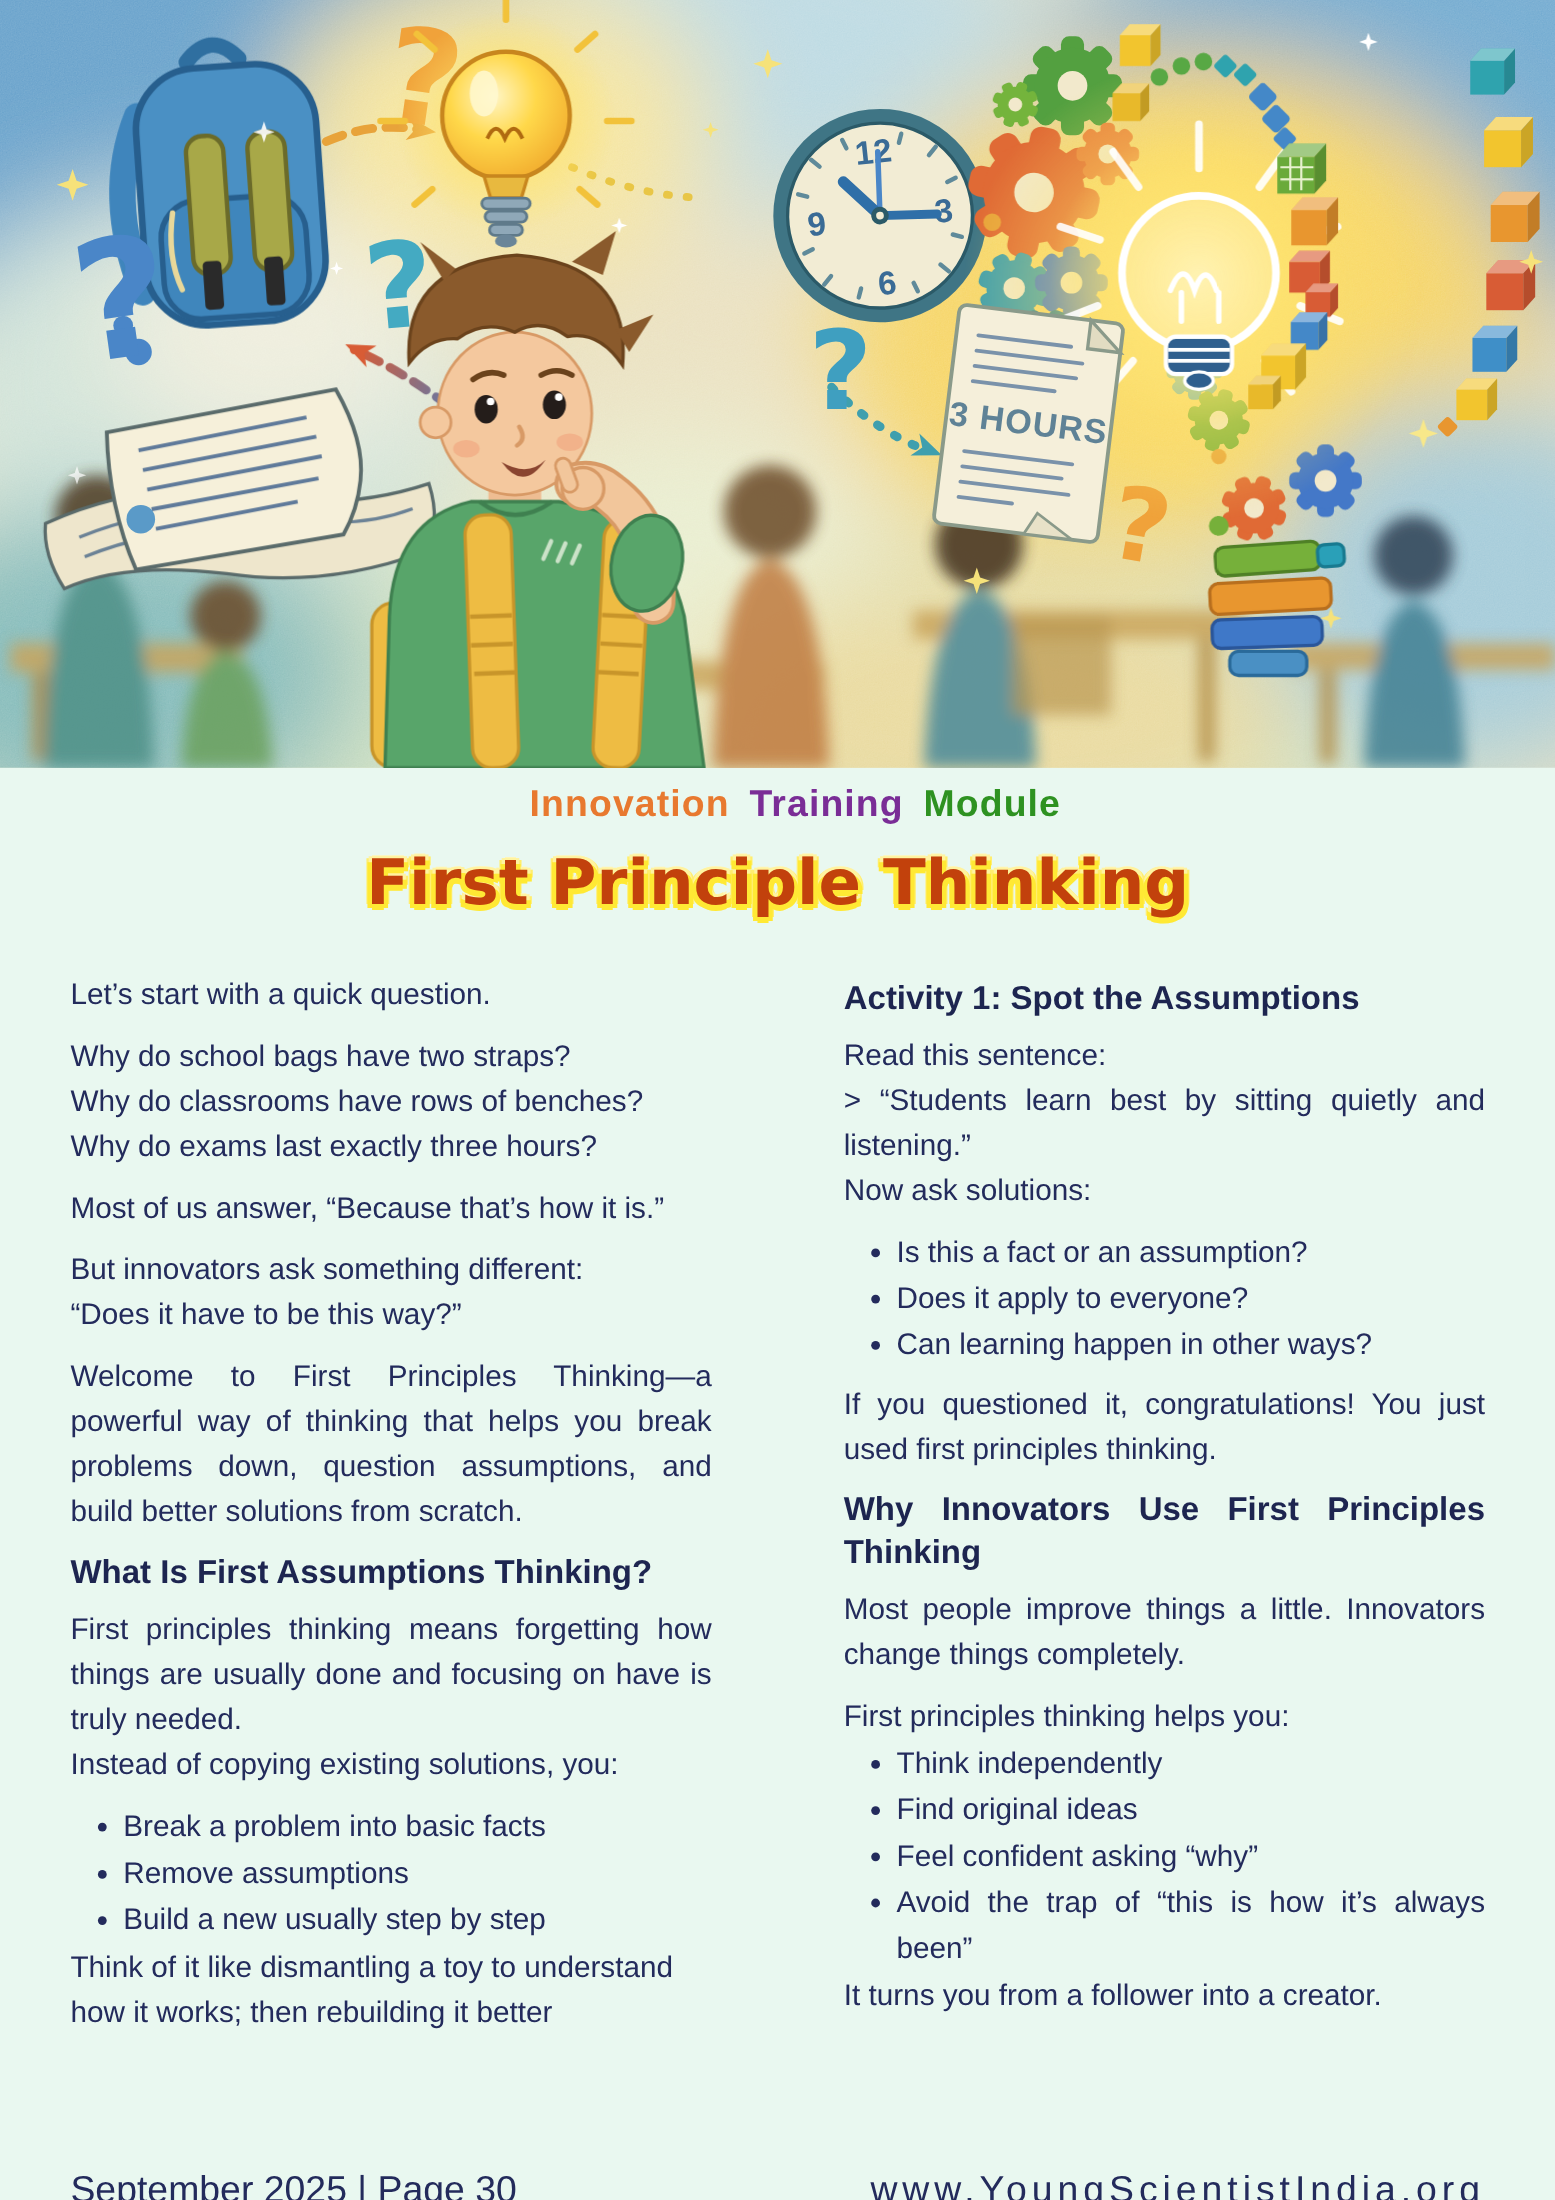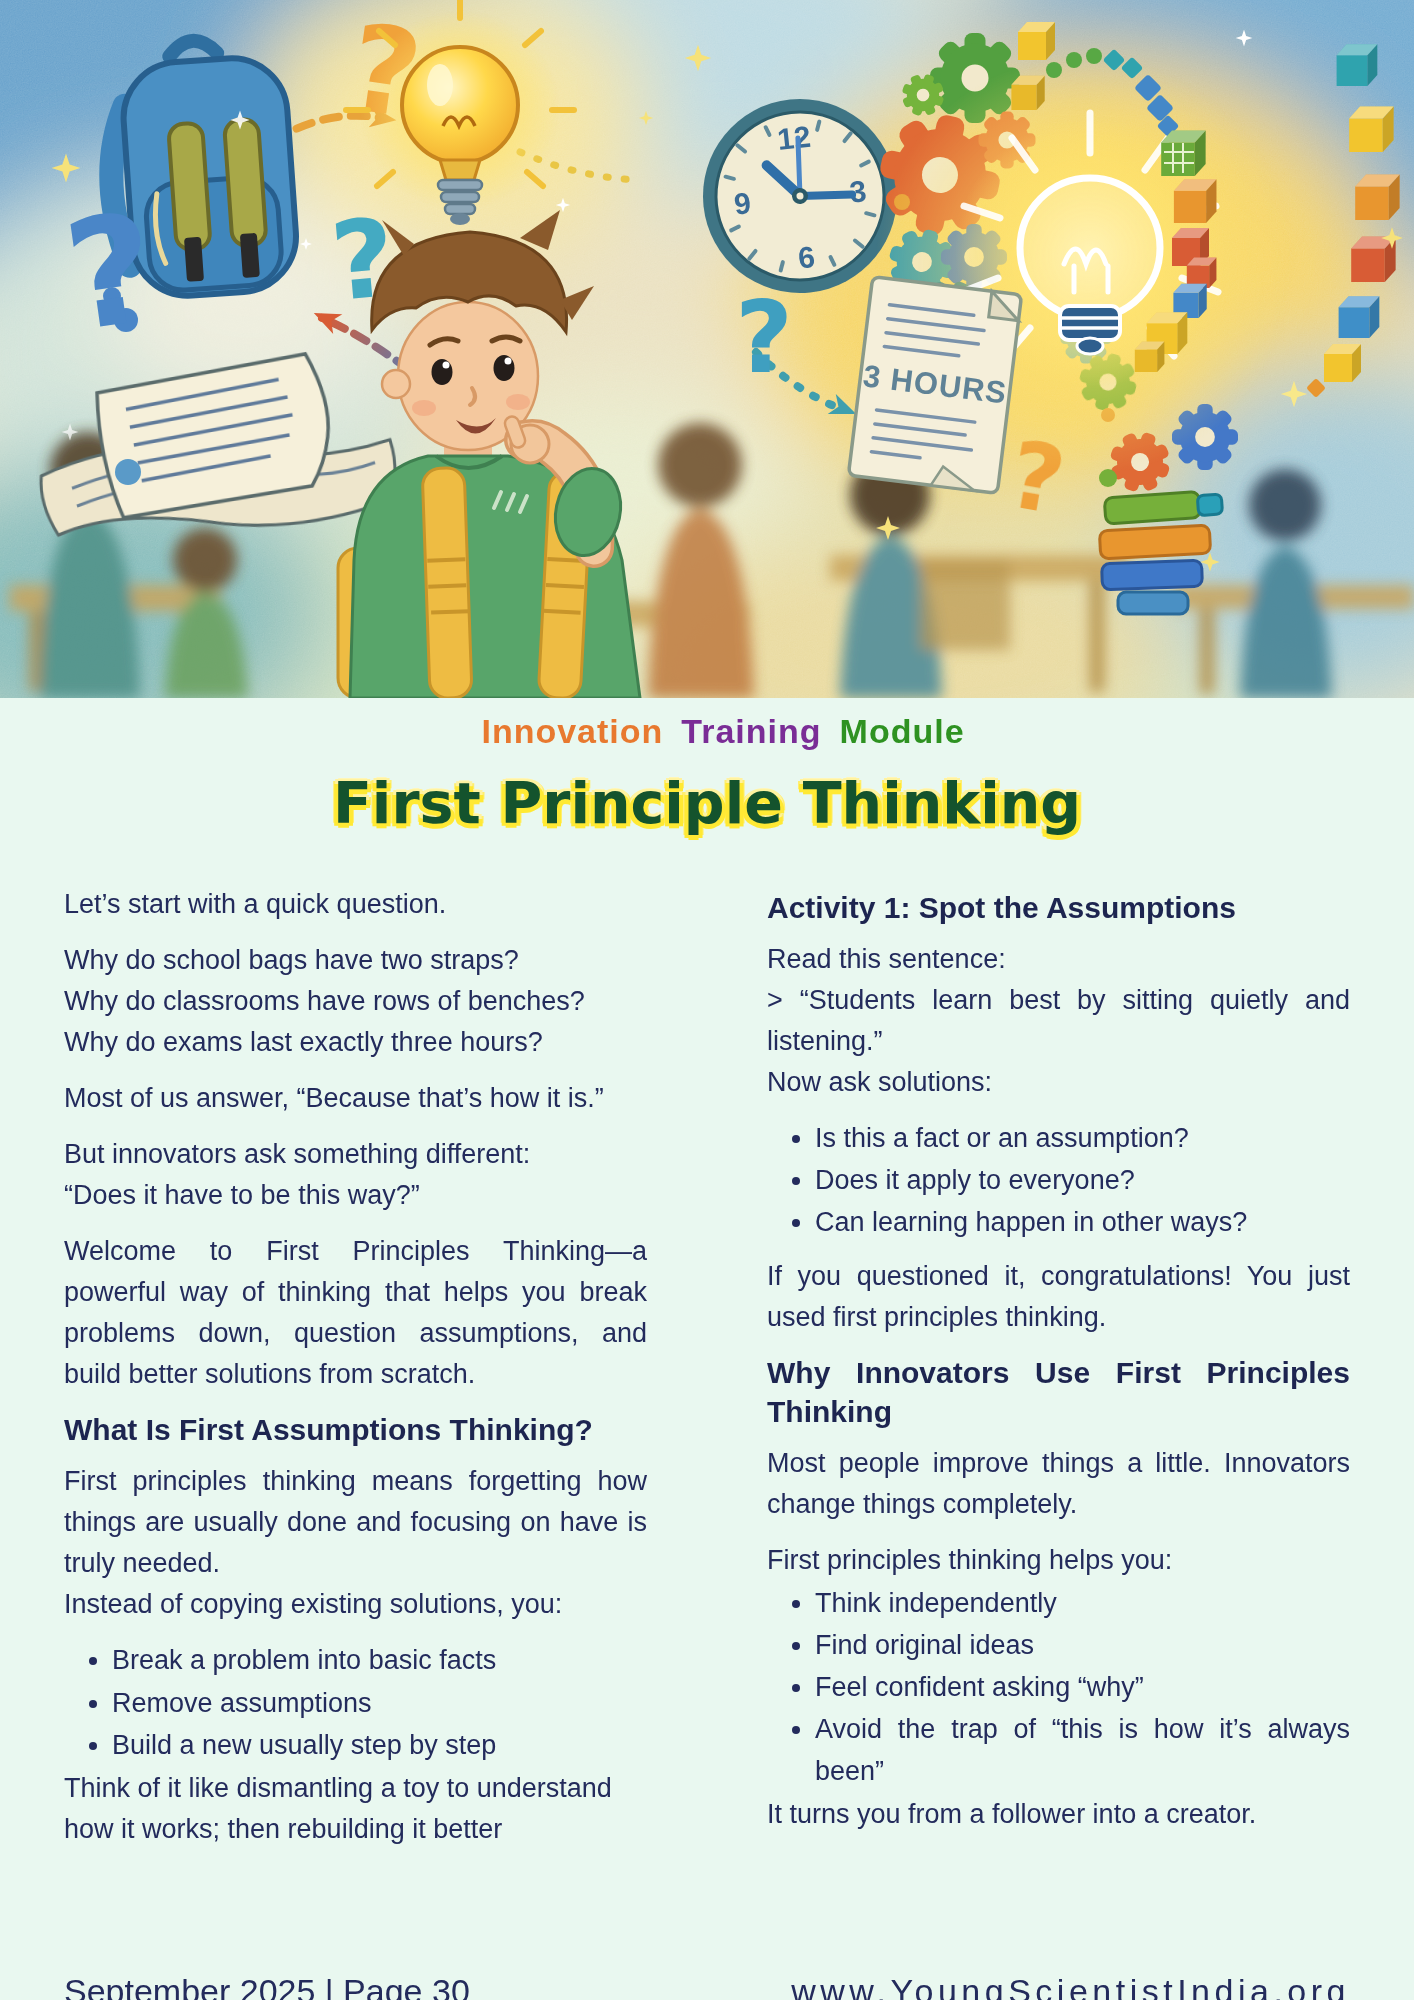--- a/index.html
+++ b/index.html
@@ -13,21 +13,21 @@
     position:absolute; top:712px; left:0; width:100%; text-align:center;
     font-family:Liberation Sans, sans-serif; font-weight:bold; font-size:34px; letter-spacing:1px;margin-left:16px;
   }
   .kicker span {margin:0 9px;}
   .kicker .w1 {color:#e8792f;}
   .kicker .w2 {color:#7a2d96;}
   .kicker .w3 {color:#2e9221;}
   .main-title {
     position:absolute; top:770px; left:0; width:100%; text-align:center;
     font-family:"DejaVu Sans", sans-serif; font-weight:bold; font-size:57px; letter-spacing:0px;
-    color:#14532d;
+    color:#c2410c;
     text-shadow:-4px 3px 0 #ffe934, 4px 3px 0 #ffe934, 0 5px 0 #ffe934,
                 -3px -2px 0 #fff3a0, 3px -2px 0 #fff3a0, 0 -3px 0 #fff6b8,
                 -5px 0 0 #ffee6e, 5px 0 0 #ffee6e;
   }
   .cols {position:absolute; top:884px; left:64px; width:1286px; display:flex; gap:120px;}
   .col {width:602px; font-size:27px; line-height:1.52;}
   .col p {margin:0 0 15px;}
   .col .line {margin:0;}
   .block {margin:0 0 15px;}
   .just {text-align:justify;}

